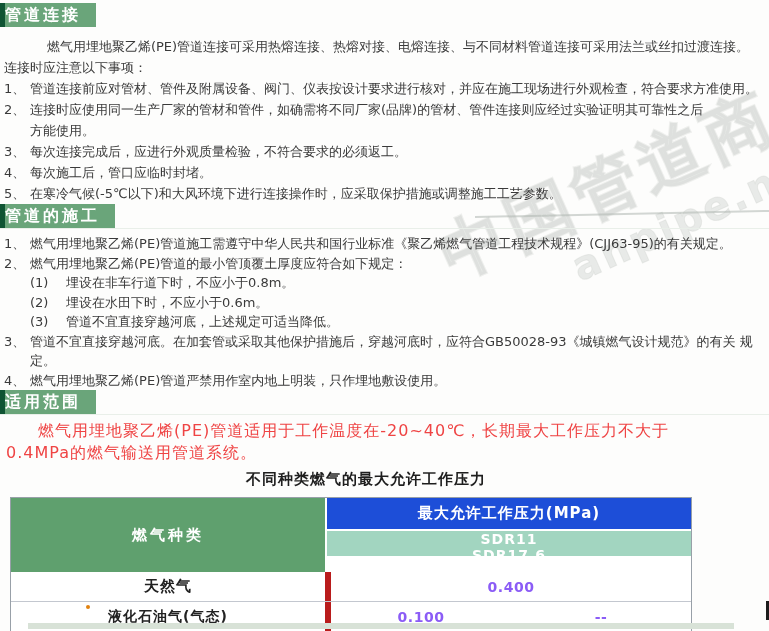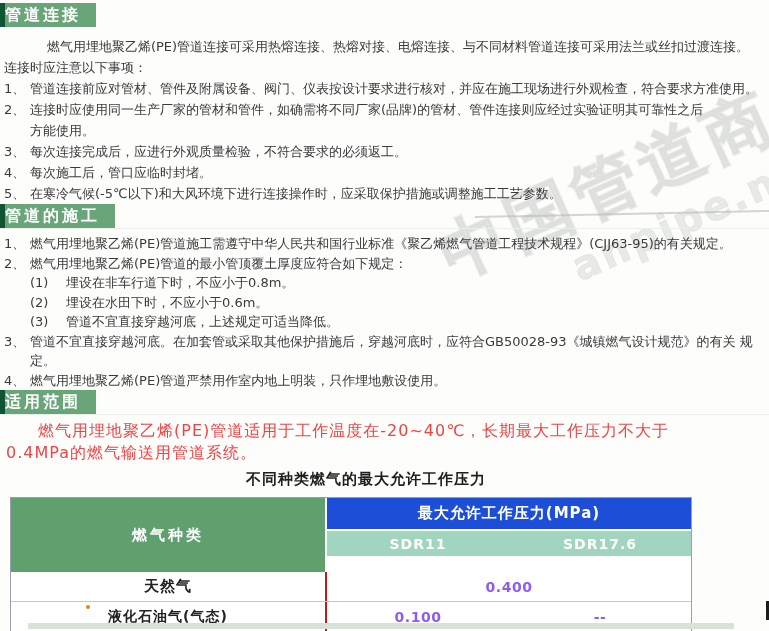--- a/index.html
+++ b/index.html
@@ -43,26 +43,26 @@
   .gas-table{position:relative;margin:8px 0 0 10px;width:682px;
     border:1px solid #98a0a8;box-sizing:border-box;background:#fff;}
   .thead{display:flex;height:74px;}
   .th-left{width:314px;flex:none;background:#5fa06e;border-right:2px solid #fff;
     display:flex;align-items:center;justify-content:center;color:#fff;
     font-weight:bold;font-size:15px;letter-spacing:3px;}
   .th-right{flex:1;display:flex;flex-direction:column;}
   .th-group{height:31px;background:#1d4ed8;display:flex;align-items:center;
     justify-content:center;color:#fff;font-weight:bold;font-size:15px;letter-spacing:1px;}
   .th-subs{height:25px;background:#a2d5c0;border-top:2px solid #fff;display:flex;
-    color:#fff;font-weight:bold;font-size:14px;}
+    color:#fff;font-weight:bold;font-size:14px;flex-direction:column;}
   .th-sub{flex:1;display:flex;align-items:center;justify-content:center;letter-spacing:1px;}
   .trow{display:flex;height:29px;font-size:14px;}
   .trow + .trow{border-top:1px solid #c3c7cf;}
   .trow.dashed{border-top:1px dashed #c3c7cf;}
-  .td-label{width:314px;flex:none;border-right:2px solid #b91c1c;display:flex;
+  .td-label{width:314px;flex:none;border-right:6px solid #b91c1c;display:flex;
     align-items:center;justify-content:center;font-weight:bold;color:#222;
     letter-spacing:1px;}
   .td-val{flex:1;display:flex;align-items:center;justify-content:center;
     color:#8b5cf6;font-weight:bold;letter-spacing:0.5px;}
   
   .bottom-strip{position:absolute;left:28px;top:623px;width:706px;height:6px;
     background:#d8e2d7;}
   .dot-artifact{position:absolute;left:86px;top:605px;width:4px;height:4px;
     border-radius:50%;background:#e2820f;}
   .tick-artifact{position:absolute;left:766px;top:601px;width:3px;height:19px;

